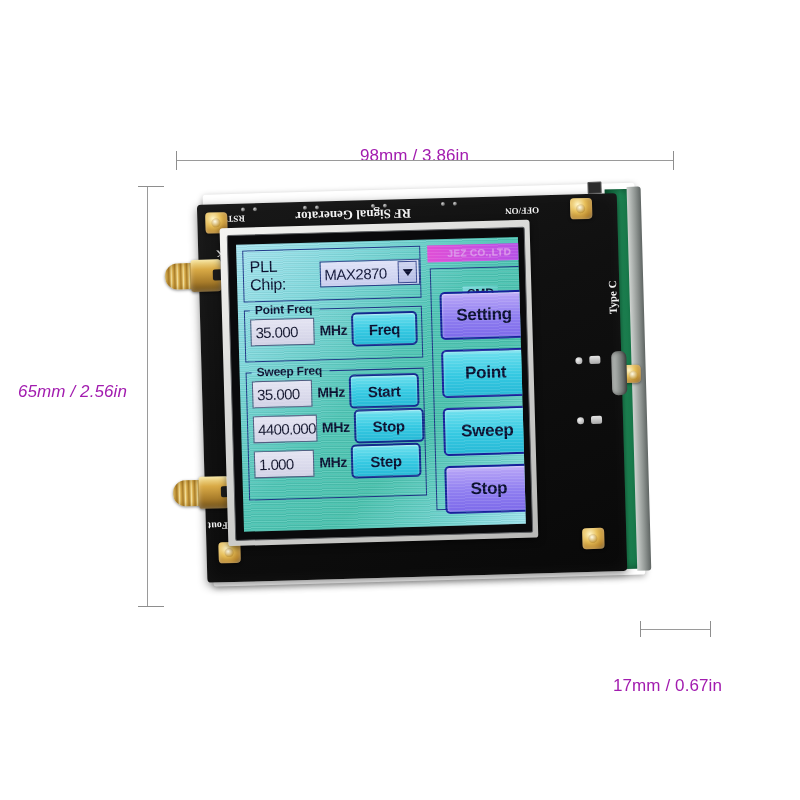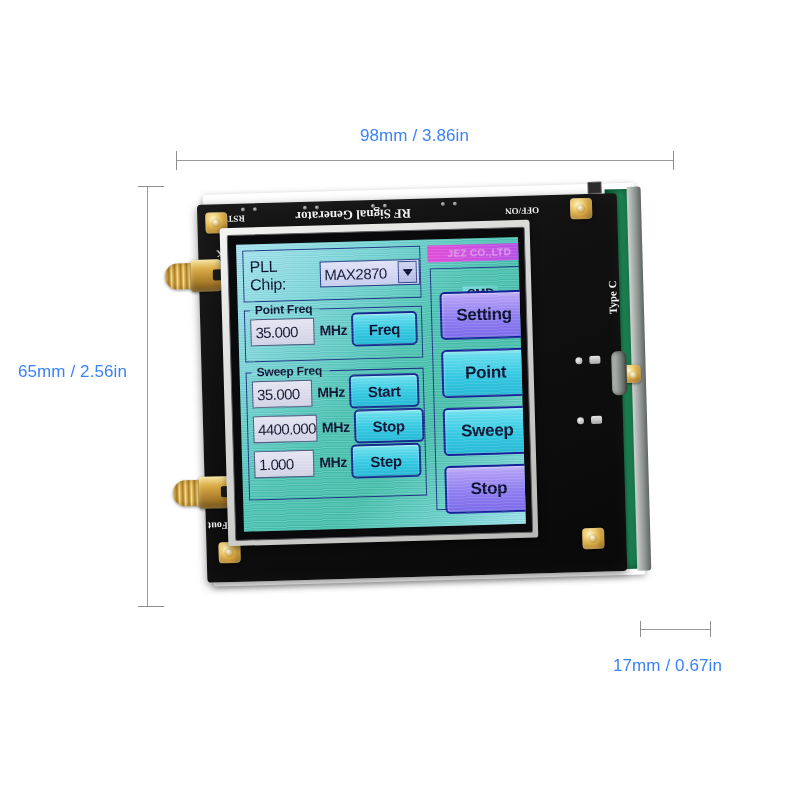--- a/index.html
+++ b/index.html
@@ -8,24 +8,25 @@
     background:#ffffff;
     font-family:"Liberation Sans", sans-serif;
     overflow:hidden;
     position:relative;
   }
   .stage{position:absolute;left:0;top:0;width:800px;height:800px;}
 
   
   .dim-label{
     position:absolute;
-    color:#3b82f6;
+    color:#a21caf;
     font-size:17px;
     letter-spacing:.1px;
     white-space:nowrap;
+    margin-top:20px;
   }
   .dim-line-h{position:absolute;height:1px;background:#9a9a9a;}
   .dim-line-v{position:absolute;width:1px;background:#9a9a9a;}
   .tick-v{position:absolute;width:1px;background:#8e8e8e;}
   .tick-h{position:absolute;height:1px;background:#8e8e8e;}
 
   
   .device{
     position:absolute;
     left:180px; top:185px;
@@ -285,21 +286,21 @@
 </head>
 <body>
 
 <div class="stage">
 
   <div class="dim-label" style="left:360px;top:126px;">98mm / 3.86in</div>
   <div class="dim-line-h" style="left:176px;top:160px;width:497px;"></div>
   <div class="tick-v" style="left:176px;top:151px;height:19px;"></div>
   <div class="tick-v" style="left:673px;top:151px;height:19px;"></div>
 
-  <div class="dim-label" style="left:18px;top:362px;">65mm / 2.56in</div>
+  <div class="dim-label" style="left:18px;top:362px;font-style:italic;">65mm / 2.56in</div>
   <div class="dim-line-v" style="left:147px;top:186px;height:420px;"></div>
   <div class="tick-h" style="left:138px;top:186px;width:26px;"></div>
   <div class="tick-h" style="left:138px;top:606px;width:26px;"></div>
 
   <div class="dim-line-h" style="left:640px;top:629px;width:70px;"></div>
   <div class="tick-v" style="left:640px;top:621px;height:16px;"></div>
   <div class="tick-v" style="left:710px;top:621px;height:16px;"></div>
   <div class="dim-label" style="left:613px;top:656px;">17mm / 0.67in</div>
 
   <div class="device">

